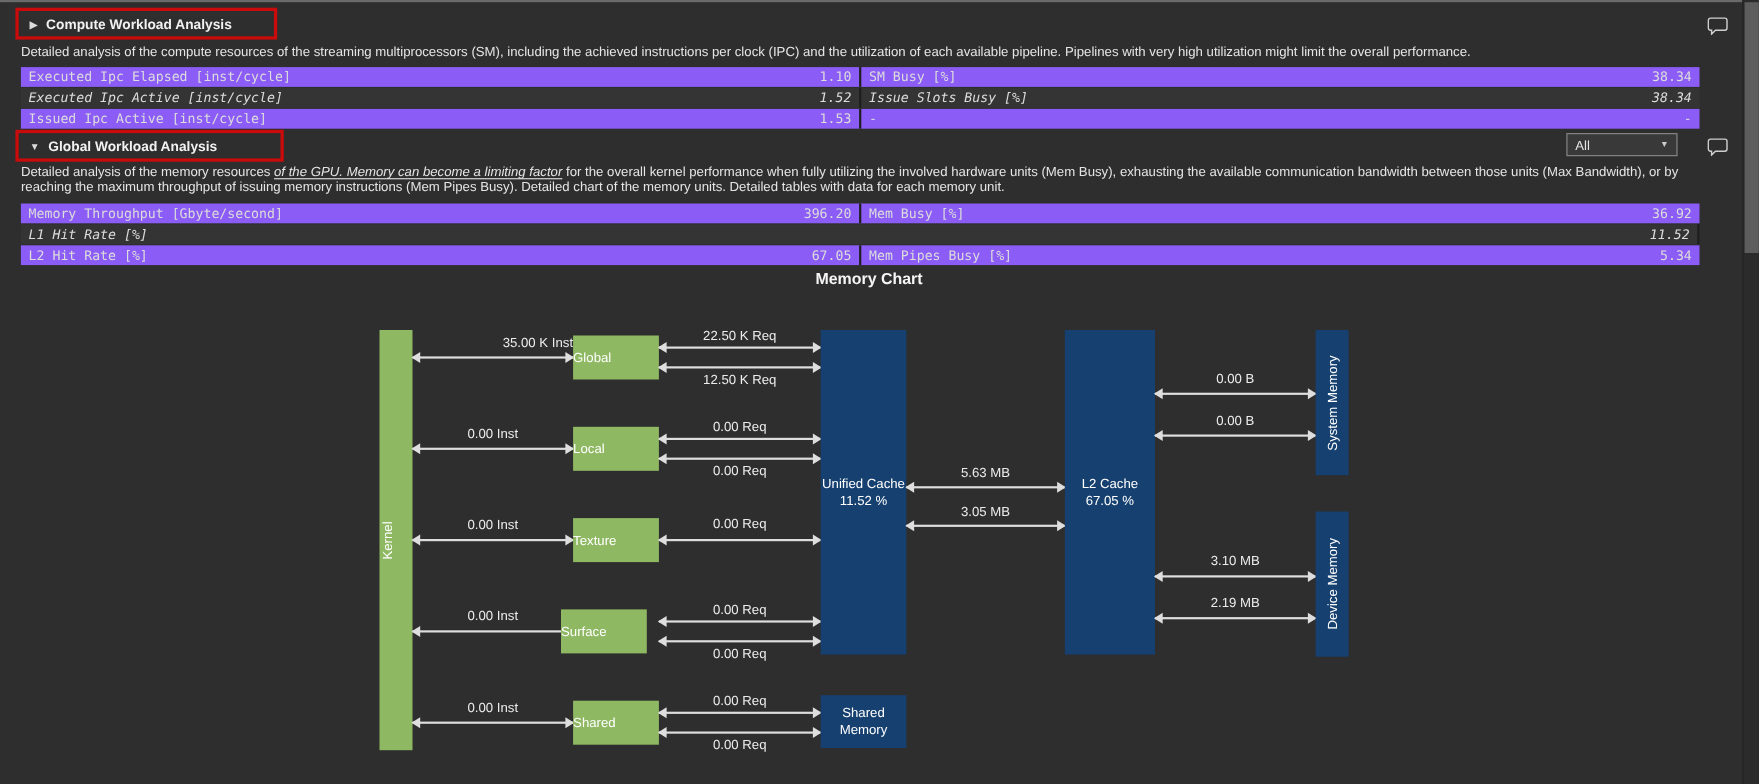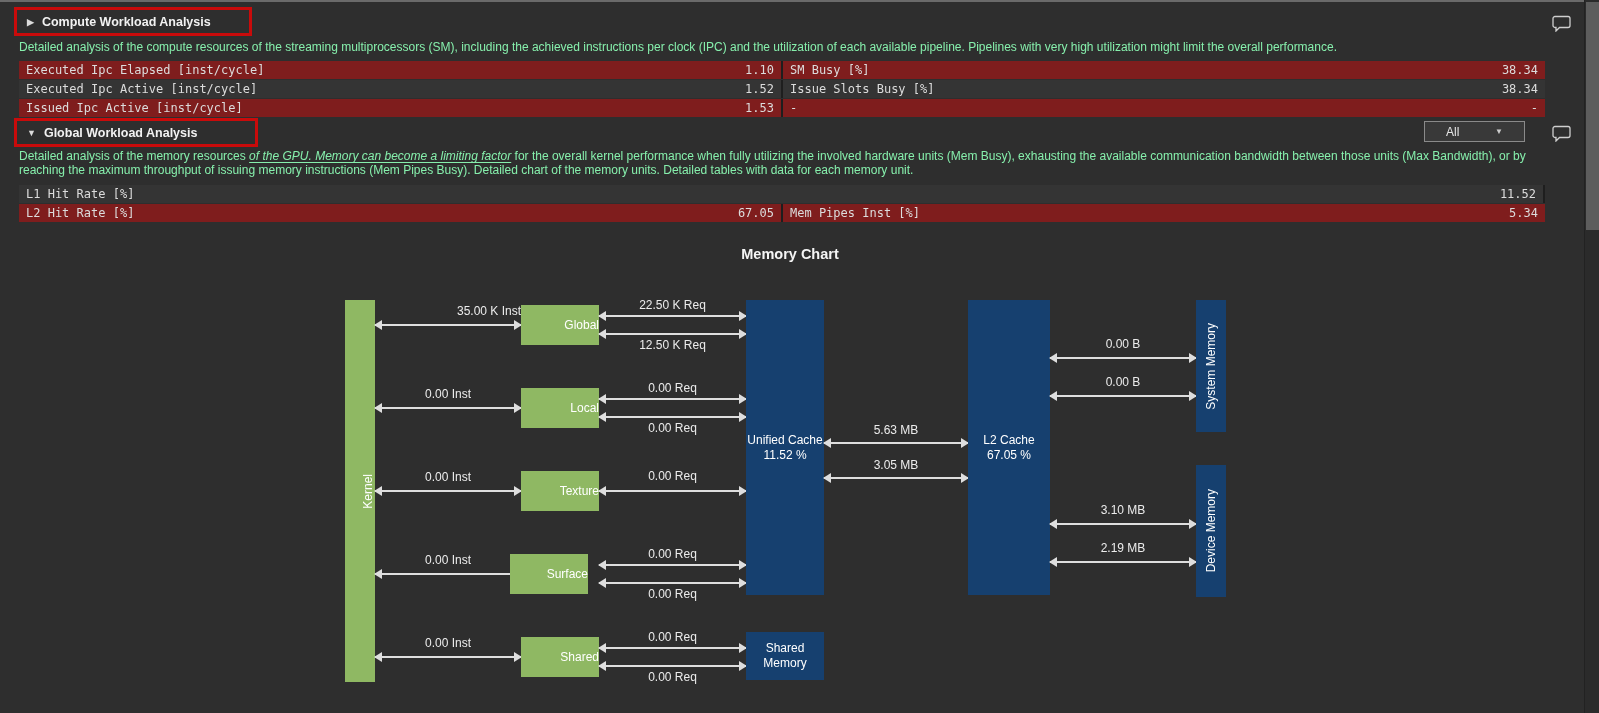--- a/index.html
+++ b/index.html
@@ -6,41 +6,41 @@
   html,body { width:1599px; height:713px; }
   body { background:#2e2e2e; font-family:"Liberation Sans", sans-serif; color:#e0e0e0; overflow:hidden; position:relative; }
 
   .top-line { position:absolute; top:0; left:0; width:1599px; height:2px; background:#6a6a6a; }
 
   .annotation { position:absolute; border:3px solid #c90b0b; pointer-events:none; z-index:5; }
 
   .section-header { position:absolute; display:flex; align-items:center; gap:8px; font-size:12.5px; font-weight:bold; color:#f2f2f2; height:18px; }
   .tri { font-size:9px; color:#dcdcdc; }
 
-  .desc { position:absolute; left:19px; width:1524px; font-size:12px; line-height:13.5px; color:#86efac; }
+  .desc { position:absolute; left:19px; width:1524px; font-size:12px; line-height:13.5px; color:#e5e5e5; }
   .ul { text-decoration:underline; text-underline-offset:2px;font-style:italic; }
 
   .metric-table { position:absolute; left:19px; width:1526px; font-family:"DejaVu Sans Mono", monospace; font-size:12px; color:#dcdcdc; }
   .mrow { display:flex; height:18px; line-height:18px; margin-bottom:1px; }
-  .mrow.a { background:#7f1d1d; }
-  .mrow.b { background:#343434; }
+  .mrow.a { background:#8b5cf6; }
+  .mrow.b { background:#343434;font-style:italic; }
   .half { flex:1; display:flex; padding:0 7px; min-width:0; }
   .mname { flex:1; white-space:nowrap; overflow:hidden; }
   .mval { white-space:nowrap; }
   .vdiv { width:2px; background:#1e1e1e; }
 
-  .dropdown { position:absolute; left:1424px; top:121px; width:101px; height:21px; background:#393939; border:1px solid #8a8a8a; display:flex; align-items:center; justify-content:space-between; padding:0 21px; font-size:12px; color:#e6e6e6; cursor:default; }
+  .dropdown { position:absolute; left:1424px; top:121px; width:101px; height:21px; background:#393939; border:1px solid #8a8a8a; display:flex; align-items:center; justify-content:space-between; padding:0 7px; font-size:12px; color:#e6e6e6; cursor:default; }
   .chev { font-size:8px; color:#cccccc; }
 
   .comment-btn { position:absolute; left:1549px; width:24px; height:20px; display:flex; align-items:center; justify-content:center; }
 
   .chart-title { position:absolute; top:246px; left:0; width:1580px; text-align:center; font-size:14.5px; font-weight:bold; color:#f5f5f5; }
 
   .diagram { position:absolute; top:268px; left:0; width:1580px; height:445px; }
-  .gbox { position:absolute; background:#8fb863; color:#ffffff; display:flex; align-items:center; justify-content:flex-end; font-size:12px; text-align:center;padding-left:20px; }
+  .gbox { position:absolute; background:#8fb863; color:#ffffff; display:flex; align-items:center; justify-content:flex-start; font-size:12px; text-align:center; }
   .bbox { position:absolute; background:#16406f; color:#ffffff; display:flex; flex-direction:column; align-items:center; justify-content:center; font-size:12px; text-align:center; line-height:15px; }
   .vtext { writing-mode:vertical-rl; transform:rotate(180deg); white-space:nowrap; }
   .pct { }
 
   .arrow { position:absolute; height:2px; background:#dedede; }
   .arrow::before { content:""; position:absolute; left:-1px; top:-4px; width:0; height:0; border-top:5px solid transparent; border-bottom:5px solid transparent; border-right:8px solid #dedede; }
   .arrow::after { content:""; position:absolute; right:-1px; top:-4px; width:0; height:0; border-top:5px solid transparent; border-bottom:5px solid transparent; border-left:8px solid #dedede; }
 
   .alabel { position:absolute; font-size:12px; line-height:14px; color:#ececec; text-align:center; }
 
@@ -112,35 +112,46 @@
 <div class="comment-btn" style="top:123px;">
   <svg width="19" height="17" viewBox="0 0 19 17">
     <path d="M3 1.5 h13 a2 2 0 0 1 2 2 v7 a2 2 0 0 1 -2 2 h-8.5 l-3.5 3.5 v-3.5 h-1 a2 2 0 0 1 -2 -2 v-7 a2 2 0 0 1 2 -2 z" fill="none" stroke="#cfcfcf" stroke-width="1.3"></path>
   </svg>
 </div>
 <div class="desc" style="top:150px;">
   <span>Detailed analysis of the memory resources </span><span class="ul">of the GPU. Memory can become a limiting factor</span><span> for the overall kernel performance when fully utilizing the involved hardware units (Mem Busy), exhausting the available communication bandwidth between those units (Max Bandwidth), or by reaching the maximum throughput of issuing memory instructions (Mem Pipes Busy). Detailed chart of the memory units. Detailed tables with data for each memory unit.</span>
 </div>
 
 <div class="metric-table" style="top:185px;">
+  <div class="mrow a">
+    <div class="half">
+        <span class="mname">Memory Throughput [Gbyte/second]</span>
+        <span class="mval">396.20</span>
+      </div>
+    <div class="vdiv"></div>
+    <div class="half">
+        <span class="mname">Mem Busy [%]</span>
+        <span class="mval">36.92</span>
+      </div>
+  </div>
   <div class="mrow b">
     <div class="half">
         <span class="mname">L1 Hit Rate [%]</span>
         <span class="mval">11.52</span>
       </div>
     <div class="vdiv"></div>
   </div>
   <div class="mrow a">
     <div class="half">
         <span class="mname">L2 Hit Rate [%]</span>
         <span class="mval">67.05</span>
       </div>
     <div class="vdiv"></div>
     <div class="half">
-        <span class="mname">Mem Pipes Inst [%]</span>
+        <span class="mname">Mem Pipes Busy [%]</span>
         <span class="mval">5.34</span>
       </div>
   </div>
 </div>
 
 <div class="chart-title">Memory Chart</div>
 
 <div class="diagram">
 
   <div class="gbox" style="left:345px; top:32px; width:30px; height:382px;">

